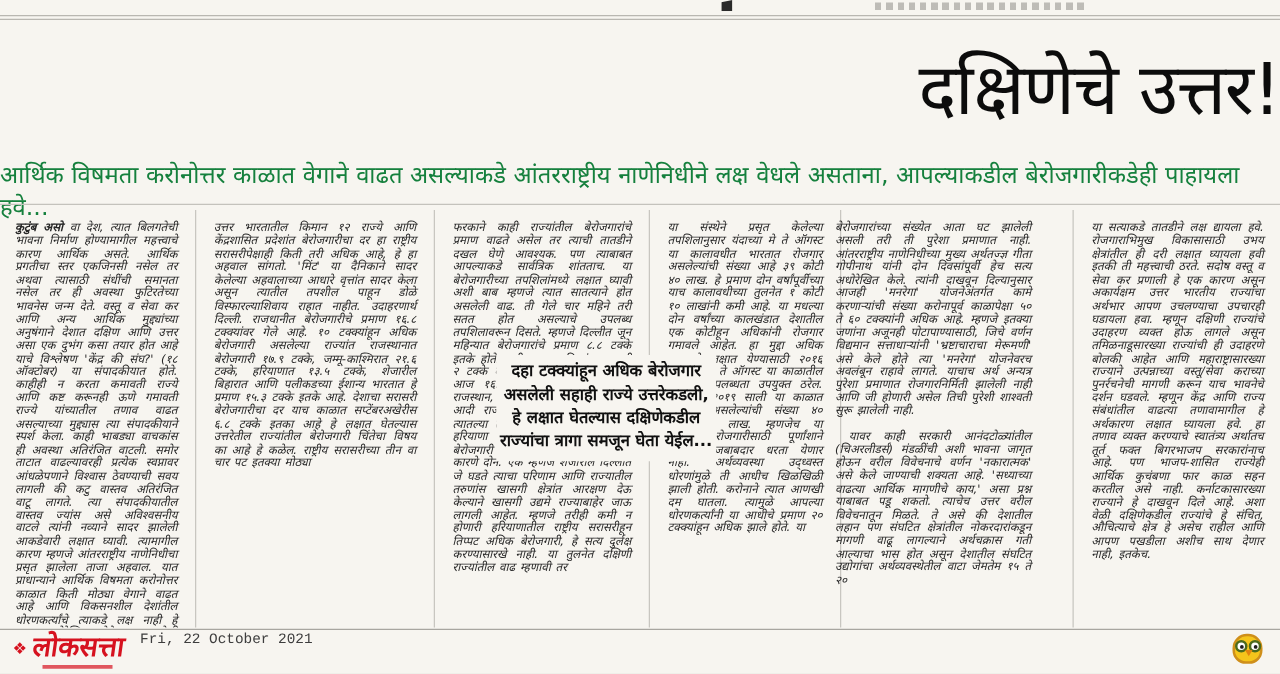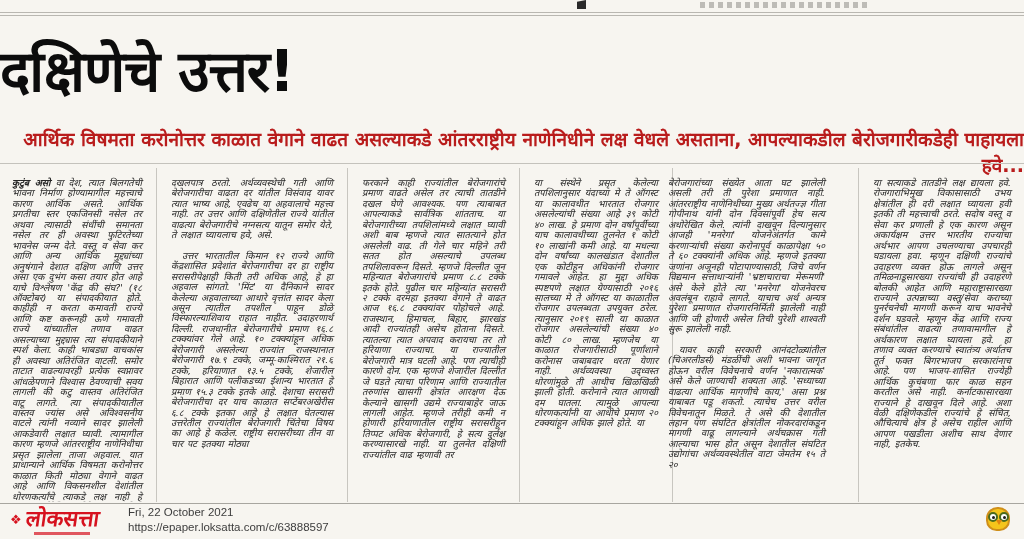--- a/index.html
+++ b/index.html
@@ -3,38 +3,38 @@
 <meta charset="utf-8">
 <style>
   html,body{margin:0;padding:0;background:#e8e6e1;}
   .page{position:relative;width:1024px;height:539px;background:#f7f5f0;
         font-family:"DejaVu Sans",sans-serif;color:#1b1b1b;overflow:hidden;}
   .hrule{position:absolute;left:0;right:0;height:1px;background:#b9b7b1;}
   .artifact-glyph{position:absolute;top:0;left:577px;width:9px;height:9px;background:#2a2a2a;
         clip-path:polygon(0 20%,100% 0,100% 100%,0 100%);}
   .artifact-text{position:absolute;top:2px;left:700px;width:168px;height:6px;opacity:.55;
         background:repeating-linear-gradient(90deg,#8f8d88 0 5px,transparent 5px 9px);}
-  .headline{position:absolute;top:30px;left:0;width:100%;text-align:left;
-        font-size:57px;font-weight:bold;letter-spacing:-1px;color:#0c0c0c;}
-  .subhead{position:absolute;top:126px;left:0;width:100%;text-align:right;
-        font-size:19px;font-weight:bold;color:#b91c1c;}
+  .headline{position:absolute;top:30px;left:0;width:100%;text-align:right;
+        font-size:57px;font-weight:normal;letter-spacing:-1px;color:#0c0c0c;}
+  .subhead{position:absolute;top:126px;left:0;width:100%;text-align:left;
+        font-size:19px;font-weight:normal;color:#15803d;}
   .col{position:absolute;top:168px;height:334px;overflow:hidden;text-align:justify;
         font-size:9.3px;line-height:10.45px;color:#262626;word-spacing:1px;}
   .col p{margin:10px;font-style:italic;}
   .col p + p{text-indent:11px;}
   .vrule{position:absolute;top:168px;height:334px;width:1px;background:#c8c6c0;}
   .pullquote{position:absolute;left:397px;top:284px;width:172px;z-index:3;background:#f7f5f0;
         padding:5px 2px 6px;text-align:center;font-weight:bold;font-size:13.2px;
         line-height:18.5px;color:#101010;}
   .footer-rule{top:503px;background:#a8a6a0;}
   .brand{position:absolute;left:26px;top:507px;color:#d6121f;font-weight:bold;font-size:22px;
         transform:skewX(-8deg);line-height:24px;}
   .brand-mark{position:absolute;left:10px;top:512px;color:#d6121f;font-size:13px;}
   .brand-bar{position:absolute;left:34px;top:532px;width:56px;height:3px;background:#d6121f;opacity:.7;}
-  .meta{position:absolute;left:128px;top:505px;font-family:Liberation Sans, sans-serif;
+  .meta{position:absolute;left:112px;top:505px;font-family:Liberation Mono, monospace;
         font-size:11.5px;line-height:14.5px;color:#3d3d3d;}
   .owl{position:absolute;left:986px;top:505px;width:26px;height:28px;cursor:pointer;}
   .owl-body{position:absolute;left:0;top:2px;width:24px;height:24px;background:#f5c51b;
         border:2px solid #cf8f1a;border-radius:48% 48% 44% 44%;box-sizing:border-box;}
   .owl-eye{position:absolute;top:7px;width:10px;height:10px;background:#fff;border:2px solid #4c6a1d;
         border-radius:50%;box-sizing:border-box;}
   .owl-eye.l{left:2px;} .owl-eye.r{left:13px;}
   .owl-pupil{position:absolute;top:2px;left:2px;width:3px;height:3px;background:#1d1d1d;border-radius:50%;}
   .owl-beak{position:absolute;top:15px;left:10px;width:0;height:0;border-left:3px solid transparent;
         border-right:3px solid transparent;border-top:5px solid #e2830f;}
@@ -52,21 +52,20 @@
   <div class="headline">दक्षिणेचे उत्तर!</div>
   <div class="subhead">आर्थिक विषमता करोनोत्तर काळात वेगाने वाढत असल्याकडे आंतरराष्ट्रीय नाणेनिधीने लक्ष वेधले असताना, आपल्याकडील बेरोजगारीकडेही पाहायला हवे...</div>
   <div class="hrule" style="top:163px;background:#c4c2bc"></div>
 
   <div class="col" style="left:2px;width:150px">
     <p><b>कुटुंब असो</b> <span>वा देश, त्यात बिलगतेची भावना निर्माण होण्यामागील महत्त्वाचे कारण आर्थिक असते. आर्थिक प्रगतीचा स्तर एकजिनसी नसेल तर अथवा त्यासाठी संधींची समानता नसेल तर ही अवस्था फुटिरतेच्या भावनेस जन्म देते. वस्तू व सेवा कर आणि अन्य आर्थिक मुद्द्यांच्या अनुषंगाने देशात दक्षिण आणि उत्तर असा एक दुभंग कसा तयार होत आहे याचे विश्लेषण 'केंद्र की संघ?' (१८ ऑक्टोबर) या संपादकीयात होते. काहीही न करता कमावती राज्ये आणि कष्ट करूनही ऊणे गमावती राज्ये यांच्यातील तणाव वाढत असल्याच्या मुद्द्यास त्या संपादकीयाने स्पर्श केला. काही भाबड्या वाचकांस ही अवस्था अतिरंजित वाटली. समोर ताटात वाढल्यावरही प्रत्येक स्वप्नावर आंधळेपणाने विश्वास ठेवण्याची सवय लागली की कटु वास्तव अतिरंजित वाटू लागते. त्या संपादकीयातील वास्तव ज्यांस असे अविश्वसनीय वाटले त्यांनी नव्याने सादर झालेली आकडेवारी लक्षात घ्यावी. त्यामागील कारण म्हणजे आंतरराष्ट्रीय नाणेनिधीचा प्रसृत झालेला ताजा अहवाल. यात प्राधान्याने आर्थिक विषमता करोनोत्तर काळात किती मोठ्या वेगाने वाढत आहे आणि विकसनशील देशांतील धोरणकर्त्यांचे त्याकडे लक्ष नाही हे सत्य अधोरेखित होते. त्याच वेळी 'सेंटर फॉर मॉनिटरिंग इंडियन इकॉनॉमी' (सीएमआयई) या संस्थेचा अहवालही अत्यंत</span></p>
   </div>
   <div class="vrule" style="left:156px"></div>
 
   <div class="col" style="left:161px;width:182px">
-    <p>दखलपात्र ठरतो. अर्थव्यवस्थेची गती आणि बेरोजगारीचा वाढता दर यांतील विसंवाद यावर त्यात भाष्य आहे, एवढेच या अहवालाचे महत्त्व नाही. तर उत्तर आणि दक्षिणेतील राज्ये यांतील वाढत्या बेरोजगारीचे नग्नसत्य यातून समोर येते, ते लक्षात घ्यायलाच हवे, असे.</p>
     <p>उत्तर भारतातील किमान १२ राज्ये आणि केंद्रशासित प्रदेशांत बेरोजगारीचा दर हा राष्ट्रीय सरासरीपेक्षाही किती तरी अधिक आहे, हे हा अहवाल सांगतो. 'मिंट' या दैनिकाने सादर केलेल्या अहवालाच्या आधारे वृत्तांत सादर केला असून त्यातील तपशील पाहून डोळे विस्फारल्याशिवाय राहात नाहीत. उदाहरणार्थ दिल्ली. राजधानीत बेरोजगारीचे प्रमाण १६.८ टक्क्यांवर गेले आहे. १० टक्क्यांहून अधिक बेरोजगारी असलेल्या राज्यांत राजस्थानात बेरोजगारी १७.९ टक्के, जम्मू-काश्मिरात २१.६ टक्के, हरियाणात १३.५ टक्के, शेजारील बिहारात आणि पलीकडच्या ईशान्य भारतात हे प्रमाण १५.३ टक्के इतके आहे. देशाचा सरासरी बेरोजगारीचा दर याच काळात सप्टेंबरअखेरीस ६.८ टक्के इतका आहे हे लक्षात घेतल्यास उत्तरेतील राज्यांतील बेरोजगारी चिंतेचा विषय का आहे हे कळेल. राष्ट्रीय सरासरीच्या तीन वा चार पट इतक्या मोठ्या</p>
   </div>
   <div class="vrule" style="left:347px"></div>
 
   <div class="col" style="left:352px;width:163px">
     <p>फरकाने काही राज्यांतील बेरोजगारांचे प्रमाण वाढते असेल तर त्याची तातडीने दखल घेणे आवश्यक. पण त्याबाबत आपल्याकडे सार्वत्रिक शांतताच. या बेरोजगारीच्या तपशिलांमध्ये लक्षात घ्यावी अशी बाब म्हणजे त्यात सातत्याने होत असलेली वाढ. ती गेले चार महिने तरी सतत होत असल्याचे उपलब्ध तपशिलावरून दिसते. म्हणजे दिल्लीत जून महिन्यात बेरोजगारांचे प्रमाण ८.८ टक्के इतके होते. पुढील चार महिन्यांत सरासरी २ टक्के दरमहा इतक्या वेगाने ते वाढत आज १६.८ टक्क्यांवर पोहोचले आहे. राजस्थान, हिमाचल, बिहार, झारखंड आदी राज्यांतही असेच होताना दिसते. त्यातल्या त्यात अपवाद करायचा तर तो हरियाणा राज्याचा. या राज्यातील बेरोजगारी मात्र घटली आहे. पण त्याचीही कारणे दोन. एक म्हणजे शेजारील दिल्लीत जे घडते त्याचा परिणाम आणि राज्यातील तरुणांस खासगी क्षेत्रांत आरक्षण देऊ केल्याने खासगी उद्यमे राज्याबाहेर जाऊ लागली आहेत. म्हणजे तरीही कमी न होणारी हरियाणातील राष्ट्रीय सरासरीहून तिप्पट अधिक बेरोजगारी, हे सत्य दुर्लक्ष करण्यासारखे नाही. या तुलनेत दक्षिणी राज्यांतील वाढ म्हणावी तर</p>
   </div>
   <div class="vrule" style="left:519px"></div>
 
   <div class="col" style="left:524px;width:144px">
@@ -77,28 +76,28 @@
   <div class="col" style="left:658px;width:177px">
     <p>बेरोजगारांच्या संख्येत आता घट झालेली असली तरी ती पुरेशा प्रमाणात नाही. आंतरराष्ट्रीय नाणेनिधीच्या मुख्य अर्थतज्ज्ञ गीता गोपीनाथ यांनी दोन दिवसांपूर्वी हेच सत्य अधोरेखित केले. त्यांनी दाखवून दिल्यानुसार आजही 'मनरेगा' योजनेअंतर्गत कामे करणाऱ्यांची संख्या करोनापूर्व काळापेक्षा ५० ते ६० टक्क्यांनी अधिक आहे. म्हणजे इतक्या जणांना अजूनही पोटापाण्यासाठी, जिचे वर्णन विद्यमान सत्ताधाऱ्यांनी 'भ्रष्टाचाराचा मेरूमणी' असे केले होते त्या 'मनरेगा' योजनेवरच अवलंबून राहावे लागते. याचाच अर्थ अन्यत्र पुरेशा प्रमाणात रोजगारनिर्मिती झालेली नाही आणि जी होणारी असेल तिची पुरेशी शाश्वती सुरू झालेली नाही.</p>
     <p>यावर काही सरकारी आनंदटोळ्यांतील (चिअरलीडर्स) मंडळींची अशी भावना जागृत होऊन वरील विवेचनाचे वर्णन 'नकारात्मक' असे केले जाण्याची शक्यता आहे. 'सध्याच्या वाढत्या आर्थिक मागणीचे काय,' असा प्रश्न याबाबत पडू शकतो. त्याचेच उत्तर वरील विवेचनातून मिळते. ते असे की देशातील लहान पण संघटित क्षेत्रांतील नोकरदारांकडून मागणी वाढू लागल्याने अर्थचक्रास गती आल्याचा भास होत असून देशातील संघटित उद्योगांचा अर्थव्यवस्थेतील वाटा जेमतेम १५ ते २०</p>
   </div>
   <div class="vrule" style="left:858px"></div>
 
   <div class="col" style="left:863px;width:158px">
     <p>या सत्याकडे तातडीने लक्ष द्यायला हवे. रोजगाराभिमुख विकासासाठी उभय क्षेत्रांतील ही दरी लक्षात घ्यायला हवी इतकी ती महत्त्वाची ठरते. सदोष वस्तू व सेवा कर प्रणाली हे एक कारण असून अकार्यक्षम उत्तर भारतीय राज्यांचा अर्थभार आपण उचलण्याचा उपचारही घडायला हवा. म्हणून दक्षिणी राज्यांचे उदाहरण व्यक्त होऊ लागले असून तमिळनाडूसारख्या राज्यांची ही उदाहरणे बोलकी आहेत आणि महाराष्ट्रासारख्या राज्याने उत्पन्नाच्या वस्तू/सेवा कराच्या पुनर्रचनेची मागणी करून याच भावनेचे दर्शन घडवले. म्हणून केंद्र आणि राज्य संबंधांतील वाढत्या तणावामागील हे अर्थकारण लक्षात घ्यायला हवे. हा तणाव व्यक्त करण्याचे स्वातंत्र्य अर्थातच तूर्त फक्त बिगरभाजप सरकारांनाच आहे. पण भाजप-शासित राज्येही आर्थिक कुचंबणा फार काळ सहन करतील असे नाही. कर्नाटकासारख्या राज्याने हे दाखवून दिले आहे. अशा वेळी दक्षिणेकडील राज्यांचे हे संचित, औचित्याचे क्षेत्र हे असेच राहील आणि आपण पखडीला अशीच साथ देणार नाही, इतकेच.</p>
   </div>
 
+  <div class="pullquote">दहा टक्क्यांहून अधिक बेरोजगार असलेली सहाही राज्ये उत्तरेकडली, हे लक्षात घेतल्यास दक्षिणेकडील राज्यांचा त्रागा समजून घेता येईल...</div>
 
   <div class="hrule footer-rule"></div>
   <span class="brand-mark">❖</span>
   <div class="brand">लोकसत्ता</div>
   <div class="brand-bar"></div>
   <div class="meta">
     <div>Fri, 22 October 2021</div>
-    <div>https://epaper.loksatta.com/c/63888597</div>
   </div>
 
   <div class="owl">
     <div class="owl-body"></div>
     <div class="owl-eye l">
         <div class="owl-pupil"></div>
       </div>
     <div class="owl-eye r">
         <div class="owl-pupil"></div>
       </div>

